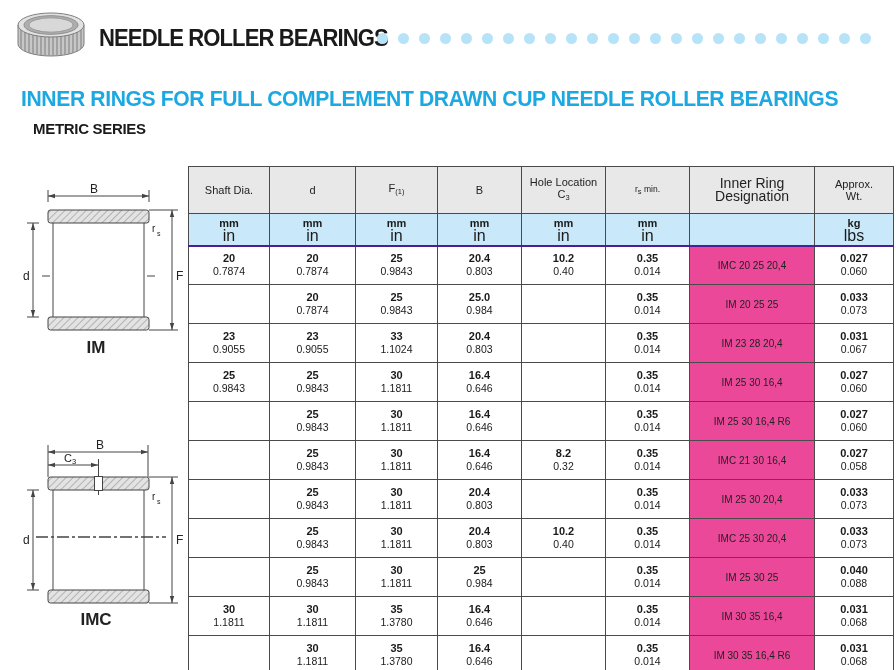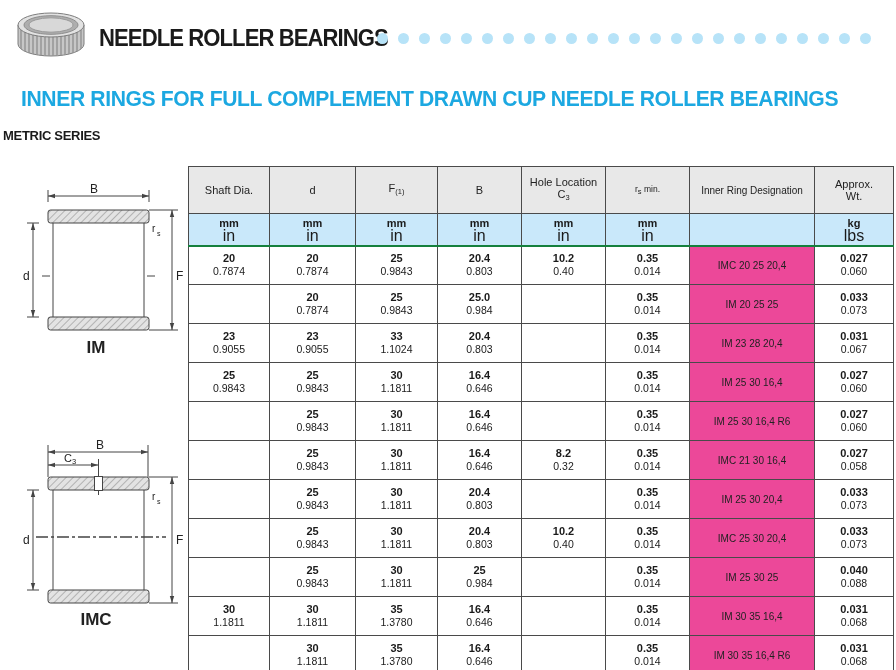--- a/index.html
+++ b/index.html
@@ -9,32 +9,32 @@
 
   
   .brand-title { left:99px; top:24px; font-size:24px; font-weight:bold; letter-spacing:-1px;
     transform:scaleX(0.92); transform-origin:left center; white-space:nowrap; }
   .dots-row { left:377px; top:33px; display:flex; gap:10px; }
   .dot { width:11px; height:11px; border-radius:50%; background:#B7E3F8; flex:0 0 auto; }
 
   
   .section-title { left:21px; top:86px; font-size:22px; font-weight:bold; letter-spacing:-0.4px;
     color:#1CA8E1; transform:scaleX(0.96); transform-origin:left center; white-space:nowrap; }
-  .metric-series { left:3px; top:120px; font-size:13px; font-weight:bold; letter-spacing:-0.3px;margin-top:8px; }
+  .metric-series { left:33px; top:120px; font-size:15px; font-weight:bold; letter-spacing:-0.3px; }
 
   
   table.spec { position:absolute; left:188px; top:166px; width:705px; border-collapse:collapse;
     table-layout:fixed; }
   table.spec th, table.spec td { border:1px solid #4a4a4a; text-align:center; vertical-align:middle;
     padding:0; overflow:hidden; }
   tr.hdr { height:47px; }
   tr.hdr th { background:#E8E8E8; font-weight:normal; font-size:11px; color:#222; line-height:12px; }
   tr.hdr th .small { font-size:8.5px;margin-top:28px; }
   tr.units { height:32px; }
-  tr.units td { background:#C9E8FA; border-bottom:2px solid #15803d; }
+  tr.units td { background:#C9E8FA; border-bottom:2px solid #4c1d95; }
   .u-top { display:block; font-size:11px; font-weight:bold; line-height:13px; }
   .u-bot { display:block; font-size:16px; line-height:12px; }
   tbody tr { height:39px; }
   .v-mm { display:block; font-size:11px; font-weight:bold; line-height:13px; }
   .v-in { display:block; font-size:10.5px; line-height:13px; }
   td.desig { background:#ec4899; font-size:10px; color:#222; }
   sub.hs2 { font-size:7.5px; vertical-align:-2px; }
 
   
   svg text { font-family:"Liberation Sans", sans-serif; fill:#222; }
@@ -206,21 +206,21 @@
       <col style="width:79px">
   </colgroup>
   <thead>
     <tr class="hdr">
       <th><span>Shaft Dia.</span></th>
       <th><span>d</span></th>
       <th><span>F</span><sub class="hs2">(1)</sub></th>
       <th><span>B</span></th>
       <th><span>Hole Location</span><br><span>C</span><sub class="hs2">3</sub></th>
       <th><span class="small"><span>r</span><sub class="hs2">s</sub><span> min.</span></span></th>
-      <th><span style="font-size:10px">Inner Ring  Designation</span></th>
+      <th><span style="font-size:14px">Inner Ring  Designation</span></th>
       <th><span>Approx.</span><br><span>Wt.</span></th>
     </tr>
     <tr class="units">
       <td>
           <span class="u-top">mm</span>
           <span class="u-bot">in</span>
         </td>
       <td>
           <span class="u-top">mm</span>
           <span class="u-bot">in</span>

